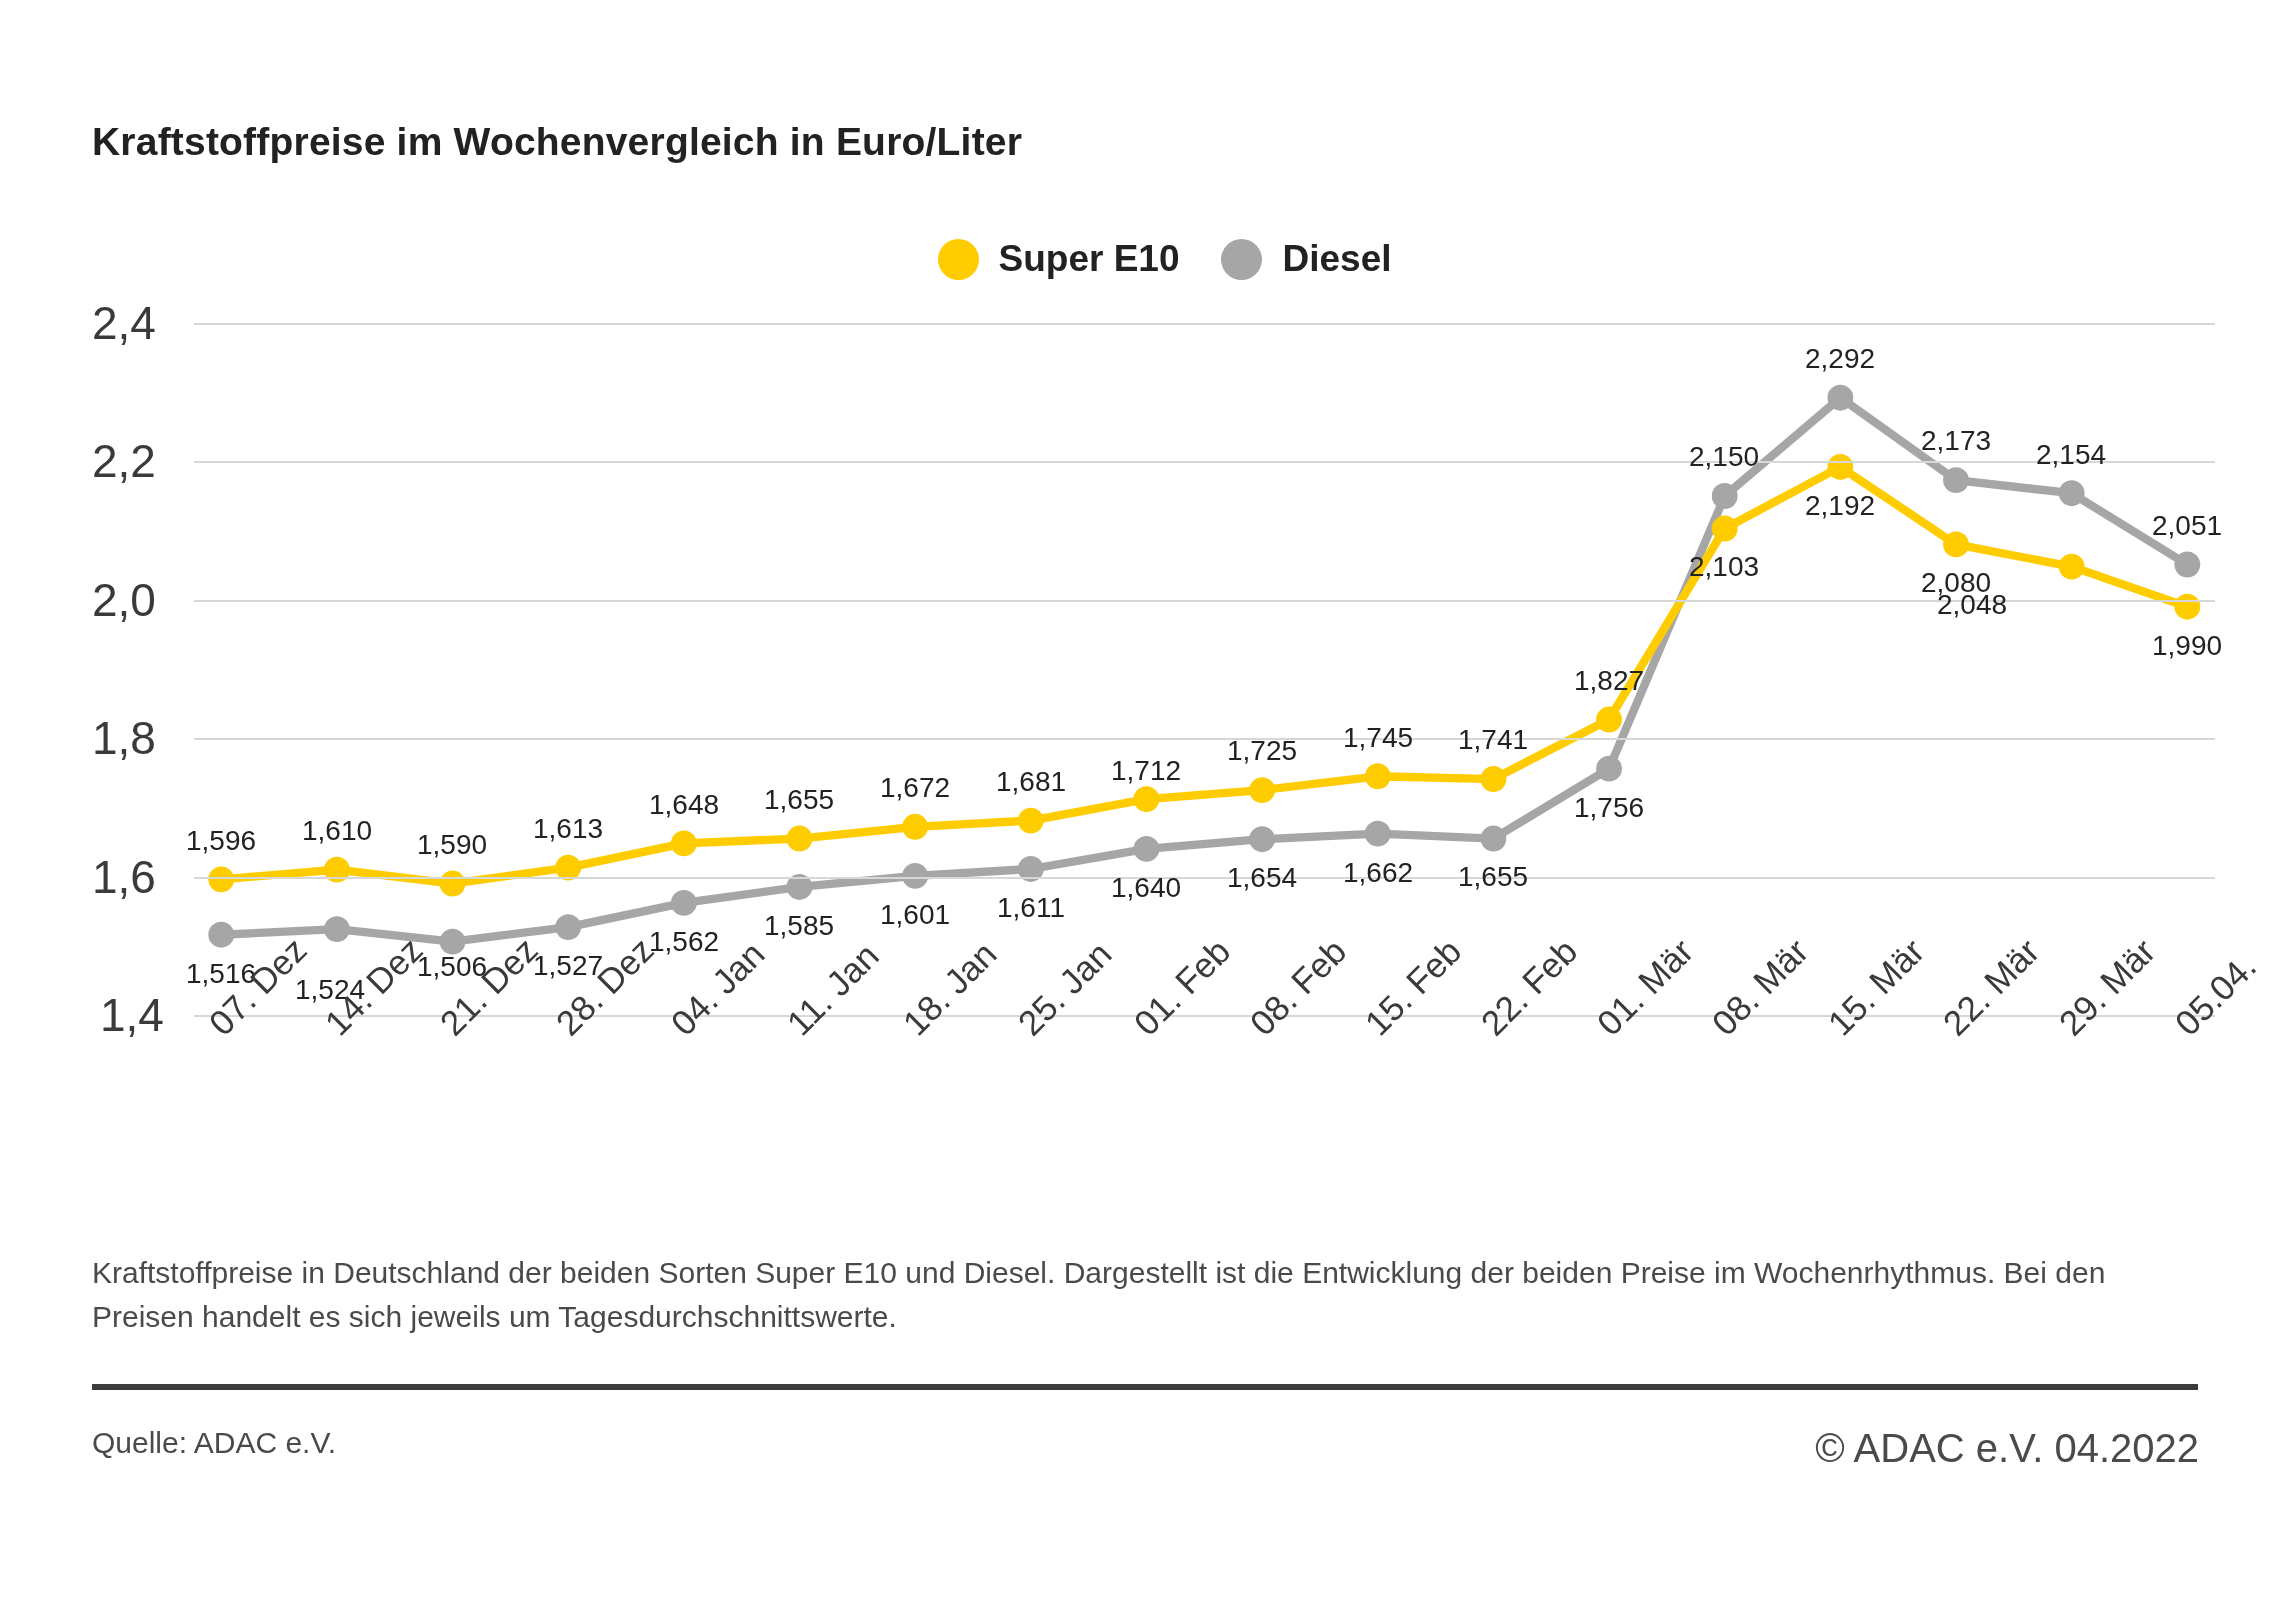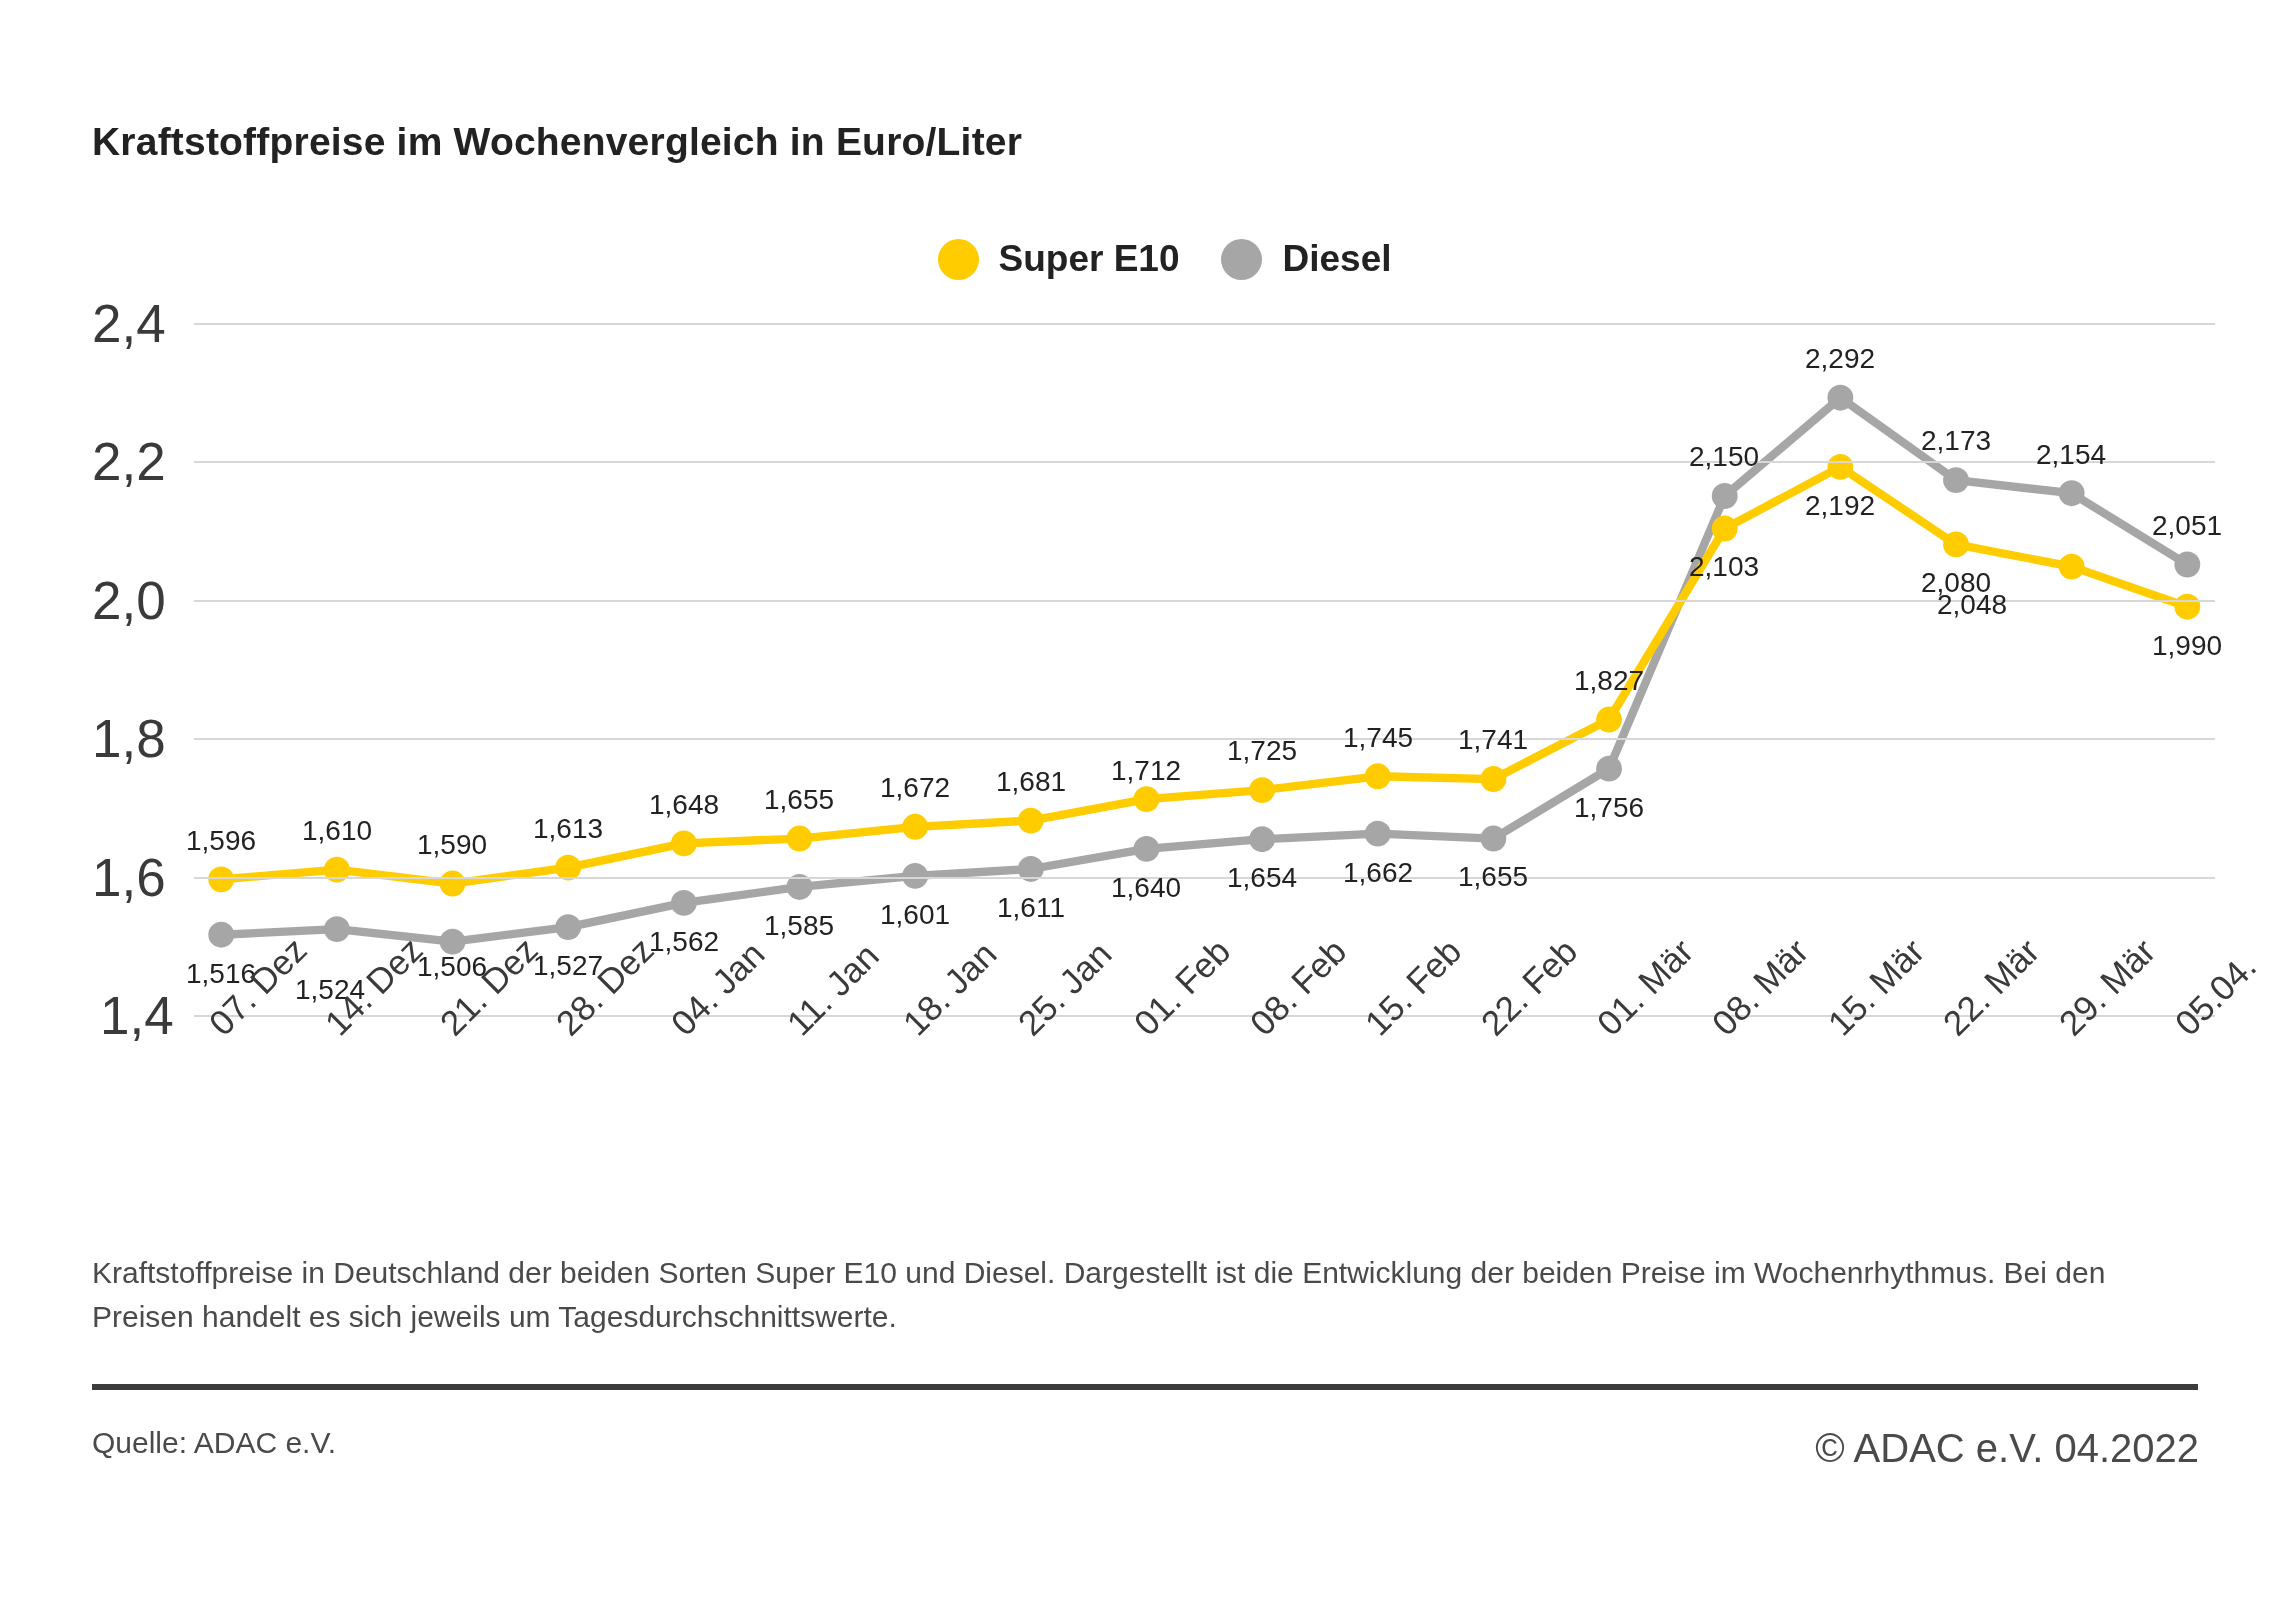--- a/index.html
+++ b/index.html
@@ -73,21 +73,21 @@
     left: 102px;
     width: 2021px;
     height: 1.8px;
     background: #d7d7d7;
   }
   .y-tick-label {
     position: absolute;
     left: 0;
     width: 89px;
     text-align: left;
-    font-size: 53px;
+    font-size: 46px;
     color: #3a3a3a;
     transform: translateY(-50%);
   }
 
   .svg-layer {
     position: absolute;
     left: 0;
     top: 0;
     width: 2123px;
     height: 692px;

